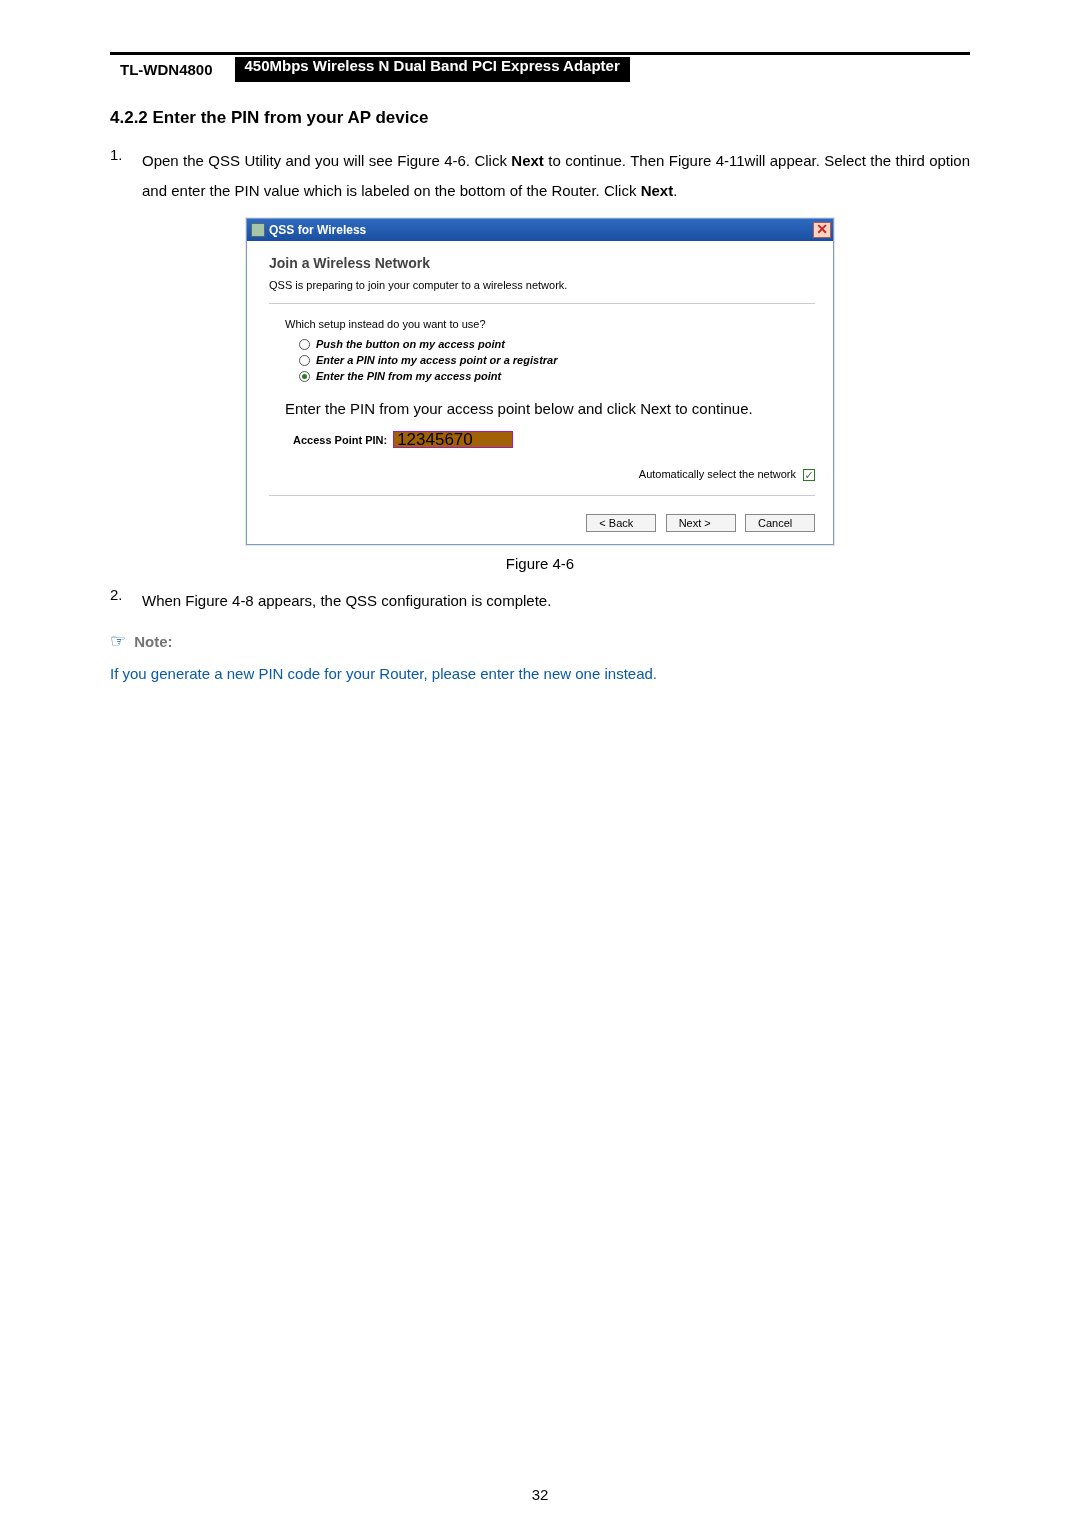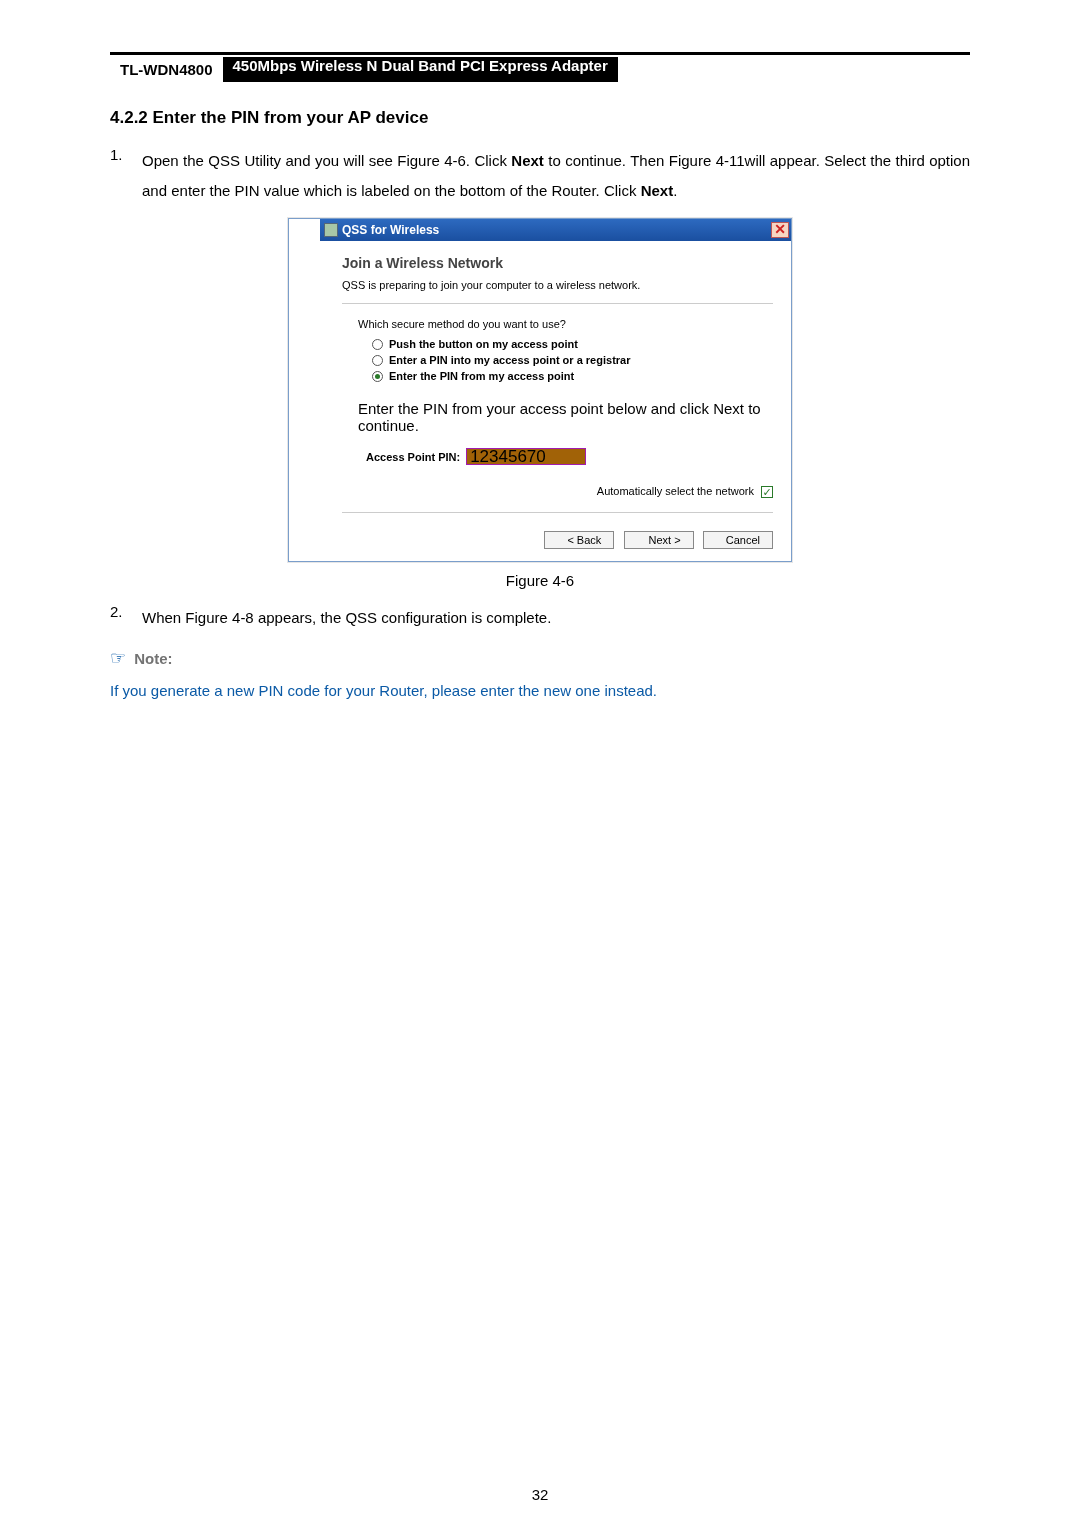--- a/index.html
+++ b/index.html
@@ -6,37 +6,37 @@
   body {
     background: #fff;
     font-family: Arial, Helvetica, sans-serif;
     color: #000;
     width: 1080px;
     height: 1527px;
     padding: 52px 110px 0 110px;
     position: relative;
   }
   .hdr-line { border-top: 3px solid #000; margin-bottom: 2px; }
-  .hdr-bar { display: flex; align-items: stretch; }
+  .hdr-bar { display: flex; align-items: stretch; gap: 12px; }
   .hdr-model {
     background: #fff; color: #000; font-weight: bold; font-size: 15px;
     padding: 4px 10px;
   }
   .hdr-desc {
     background: #000; color: #fff; font-weight: bold; font-size: 15px;
     padding: 0 10px; flex: 0 0 auto;
   }
   .sec-title { font-weight: bold; font-size: 17px; margin: 26px 0 18px 0; }
   .ol-row { display: flex; margin-bottom: 4px; }
   .ol-num { width: 32px; flex: 0 0 32px; font-size: 15px; }
   .ol-body { flex: 1; font-size: 15px; line-height: 2; text-align: justify; }
   .dialog-wrap { display: flex; justify-content: center; margin: 12px 0 8px 0; }
   .dialog {
-    width: 504px; border: 1px solid #7a9ecb; background: #fff;
-    box-shadow: 0 0 0 1px #e6e6e6; font-size: 12px; padding-left: 31px;
+    width: 588px; border: 1px solid #7a9ecb; background: #fff;
+    box-shadow: 0 0 0 1px #e6e6e6; font-size: 12px;
   }
   .titlebar {
     display: flex; align-items: center;
     background: linear-gradient(#2d6ac0,#1a4fa0);
     height: 22px; padding: 0 2px 0 4px;
   }
   .titlebar-icon {
     width: 14px; height: 14px; background: #a7c6a7; border: 1px solid #567; margin-right: 4px;
   }
   .titlebar-text { color: #fff; font-weight: bold; font-size: 12px; flex: 1; }
@@ -61,21 +61,21 @@
   }
   .qss-ellipse::before, .qss-ellipse::after {
     content: ""; position: absolute; border: 2px solid #111; border-radius: 50%;
     top: 50%; left: 50%; transform: translate(-50%,-50%);
   }
   .qss-ellipse::before { width: 86px; height: 44px; }
   .qss-ellipse::after  { width: 106px; height: 56px; }
   .qss-cap { font-size: 10px; font-weight: bold; color: #2a3a10; margin-top: 12px; }
   .opts-col { flex: 1; padding-left: 16px; }
   .prompt { font-size: 11px; margin-bottom: 8px; }
-  .radio-row { display: flex; align-items: center; margin: 4px 0 4px 14px; font-size: 11px; font-weight: bold; }
+  .radio-row { display: flex; align-items: center; margin: 4px 0 4px 14px; font-size: 11px; font-weight: bold; font-style: italic; }
   .radio {
     width: 11px; height: 11px; border: 1px solid #555; border-radius: 50%; margin-right: 6px;
     display: inline-flex; align-items: center; justify-content: center; background: #fff;
   }
   .radio.sel::after { content: ""; width: 5px; height: 5px; background: #2a7a2a; border-radius: 50%; }
   .opts-col .hint { font-size: 15px; margin: 18px 0 14px 0; }
   .pin-row { display: flex; align-items: center; margin-left: 8px; }
   .pin-label { font-size: 11px; font-weight: bold; margin-right: 6px; }
   .pin-input {
     width: 120px; height: 17px; border: 1px solid #a21caf; font-size: 17px; padding: 1px 3px;
@@ -83,21 +83,21 @@
   }
   .auto-row { text-align: right; font-size: 11px; margin-top: 20px; }
   .chk {
     display: inline-block; width: 12px; height: 12px; border: 1px solid #2a7a2a;
     color: #2a7a2a; font-size: 11px; line-height: 10px; text-align: center; vertical-align: middle;
     margin-left: 4px; background: #fff;
   }
   .btn-row { text-align: right; margin-top: 18px; }
   .btn {
     display: inline-block; min-width: 70px; padding: 2px 12px; font-size: 11px;
-    border: 1px solid #888; background: #f4f4f4; margin-left: 6px; cursor: pointer; text-align: right;
+    border: 1px solid #888; background: #f4f4f4; margin-left: 6px; cursor: pointer; text-align: left;
   }
   .fig-cap { text-align: center; font-size: 15px; margin: 10px 0 14px 0; }
   .note-line { display: flex; align-items: center; margin-top: 14px; }
   .hand-icon { color: #0b5aa6; font-size: 18px; margin-right: 8px; }
   .note-label { color: #737373; font-weight: bold; font-size: 15px; }
   .note-body { color: #0b5aa6; font-size: 15px; margin-top: 10px; line-height: 1.6; }
   .page-num {
     position: absolute; bottom: 24px; left: 0; right: 0; text-align: center; font-size: 15px;
   }
 </style>
@@ -126,21 +126,21 @@
       <div class="titlebar-text">QSS for Wireless</div>
       <div class="closebtn">✕</div>
     </div>
     <div class="dlg-inner">
       <div class="dlg-h">Join a Wireless Network</div>
       <div class="dlg-sub">QSS is preparing to join your computer to a wireless network.</div>
       <div class="dlg-sep"></div>
 
       <div class="dlg-cols">
         <div class="opts-col">
-          <div class="prompt">Which secure method do you want to use?</div>
+          <div class="prompt">Which setup instead do you want to use?</div>
 
           <div class="radio-row">
             <span class="radio"></span>
             <span>Push the button on my access point</span>
           </div>
           <div class="radio-row">
             <span class="radio"></span>
             <span>Enter a PIN into my access point or a registrar</span>
           </div>
           <div class="radio-row">

